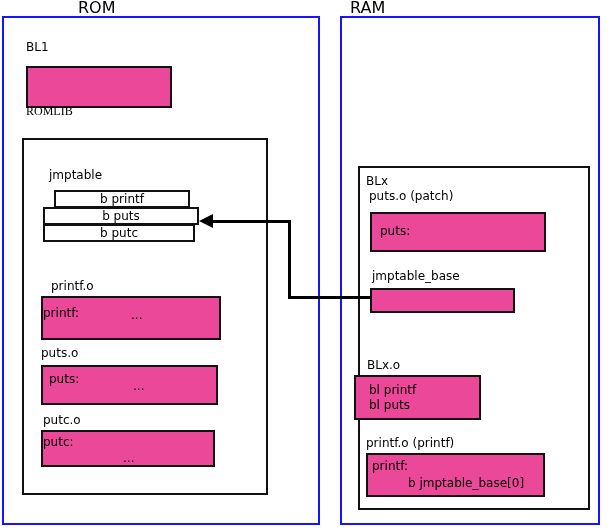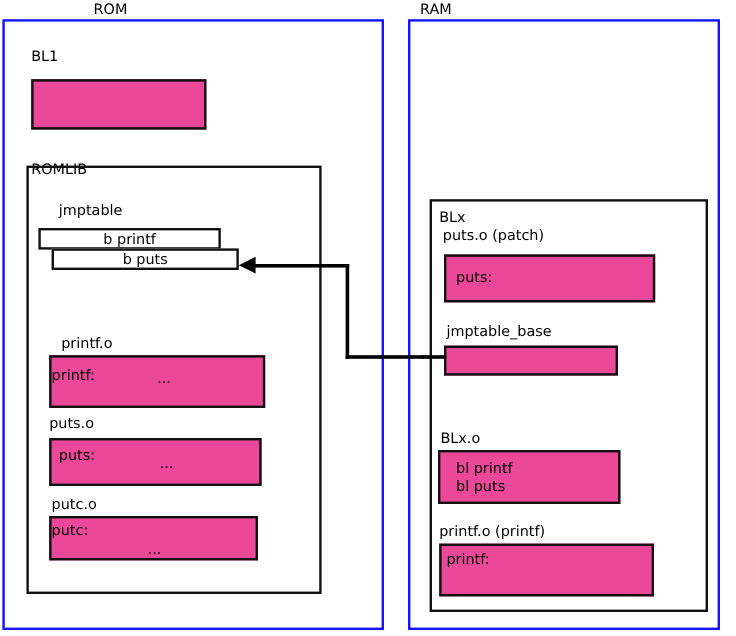--- a/index.html
+++ b/index.html
@@ -16,21 +16,21 @@
     overflow: hidden;
   }
   .region {
     position: absolute;
     border: 2px solid #1414ff;
     background: transparent;
     box-sizing: border-box;
   }
   .region-label {
     position: absolute;
-    font-size: 12px;
+    font-size: 16px;
     color: #000;
     white-space: nowrap;
     line-height: 14px;
   }
   .container-box {
     position: absolute;
     border: 2px solid #111111;
     background: transparent;
     box-sizing: border-box;
   }
@@ -84,26 +84,27 @@
 <div id="canvas">
 
   <div class="region-label" style="left:78px; top:1px;">ROM</div>
   <div class="region" style="left:2px; top:16px; width:318px; height:509px;"></div>
 
   <div class="lbl" style="left:26px; top:40px;">BL1</div>
   <div class="cell" style="left:26px; top:66px; width:146px; height:42px;">
     <span class="cell-text" style="left:6px; top:5px;"></span>
   </div>
 
-  <div class="lbl" style="left:26px; top:134px;">ROMLIB</div>
+  <div class="lbl" style="left:26px; top:104px;font-family:Liberation Serif, serif;">ROMLIB</div>
   <div class="container-box" style="left:22px; top:138px; width:246px; height:357px;"></div>
 
   <div class="lbl" style="left:49px; top:168px;">jmptable</div>
-  <div class="jt-row" style="left:32px; top:190px; width:152px; height:18px;">b printf</div>
+  <div class="jt-row" style="left:54px; top:190px; width:136px; height:18px;">b printf</div>
   <div class="jt-row" style="left:43px; top:207px; width:156px; height:18px;">b puts</div>
+  <div class="jt-row" style="left:43px; top:224px; width:152px; height:18px;">b putc</div>
 
   <div class="lbl" style="left:51px; top:279px;">printf.o</div>
   <div class="cell" style="left:41px; top:296px; width:180px; height:44px;">
     <span class="cell-text" style="left:0px; top:8px;">printf:</span>
     <span class="cell-text" style="left:88px; top:10px;">...</span>
   </div>
 
   <div class="lbl" style="left:41px; top:346px;">puts.o</div>
   <div class="cell" style="left:41px; top:365px; width:177px; height:40px;">
     <span class="cell-text" style="left:6px; top:5px;">puts:</span>
@@ -125,28 +126,29 @@
   <div class="cell" style="left:370px; top:212px; width:176px; height:40px;">
     <span class="cell-text" style="left:8px; top:10px;">puts:</span>
   </div>
 
   <div class="lbl" style="left:372px; top:269px;">jmptable_base</div>
   <div class="cell" style="left:370px; top:288px; width:145px; height:25px;">
     <span class="cell-text" style="left:6px; top:3px;"></span>
   </div>
 
   <div class="lbl" style="left:367px; top:358px;">BLx.o</div>
-  <div class="cell" style="left:365px; top:375px; width:152px; height:45px;">
+  <div class="cell" style="left:354px; top:375px; width:127px; height:45px;">
     <span class="cell-text" style="left:13px; top:6px;">bl printf</span>
     <span class="cell-text" style="left:13px; top:21px;">bl puts</span>
   </div>
 
   <div class="lbl" style="left:366px; top:436px;">printf.o (printf)</div>
   <div class="cell" style="left:366px; top:453px; width:179px; height:44px;">
     <span class="cell-text" style="left:4px; top:4px;">printf:</span>
+    <span class="cell-text" style="left:40px; top:21px;">b jmptable_base[0]</span>
   </div>
 
   <div class="seg" style="left:352px; top:296px; width:20px; height:3px;"></div>
   <div class="seg" style="left:288px; top:296px; width:66px; height:3px;"></div>
   <div class="seg" style="left:288px; top:220px; width:3px; height:79px;"></div>
   <div class="seg" style="left:212px; top:220px; width:79px; height:3px;"></div>
   <div class="arrowhead" style="left:199px; top:214px;"></div>
 
 </div>
 

